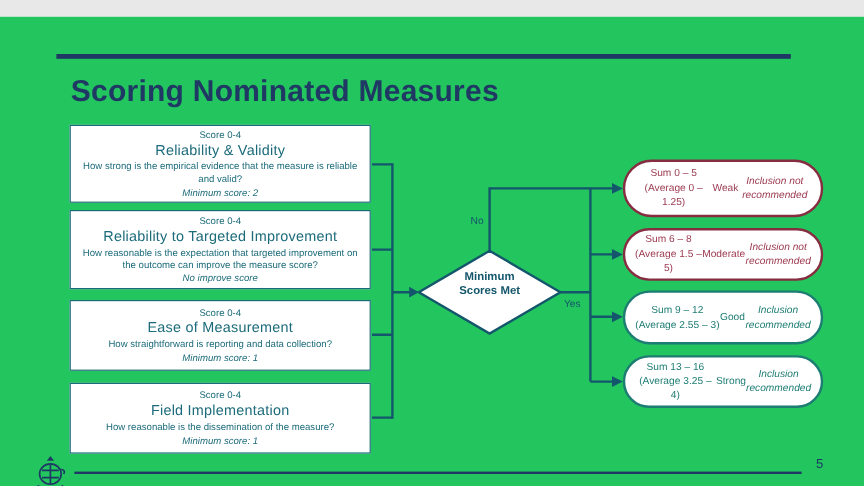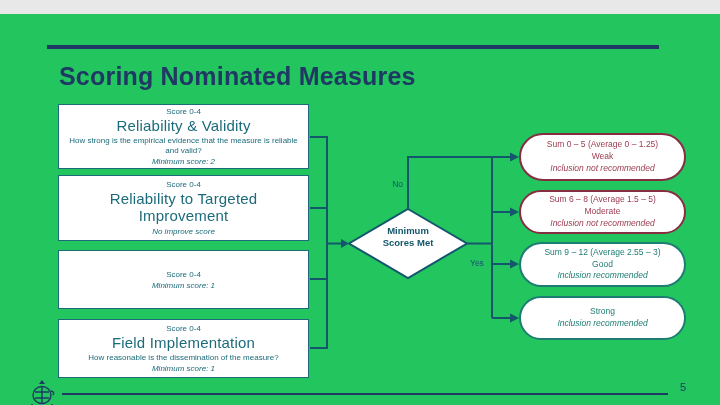--- a/index.html
+++ b/index.html
@@ -26,39 +26,39 @@
   .arrowhead{fill:var(--line-teal);stroke:none;}
   .diamond{fill:#ffffff;stroke:var(--line-teal);stroke-width:2;}
 
   .crit-box{
     position:absolute;left:58px;width:251px;background:#fff;
     border:1.5px solid var(--teal-box);
     display:flex;flex-direction:column;justify-content:center;
     text-align:center;padding:3px 9px;color:var(--teal-box);
   }
   .crit-box .score{font-size:8px;margin-bottom:1px;}
-  .crit-box .crit-title{font-size:15px;letter-spacing:.2px;margin-bottom:2px;}
+  .crit-box .crit-title{font-size:12px;letter-spacing:.2px;margin-bottom:2px;}
   .crit-box .question{font-size:8px;line-height:1.3;}
   .crit-box .min{font-size:8px;font-style:italic;margin-top:1px;}
   .box-1{top:90px;height:65px;}
   .box-2{top:161px;height:66px;}
   .box-3{top:236px;height:59px;}
   .box-4{top:305px;height:59px;}
 
   .diamond-label{
     position:absolute;left:381px;top:211px;width:54px;text-align:center;
     font-size:9.5px;line-height:1.25;color:var(--line-teal);font-weight:bold;
   }
   .edge-label{position:absolute;font-size:8.5px;color:var(--line-teal);}
   .no-label{left:385px;top:165px;width:18px;text-align:right;}
-  .yes-label{left:470px;top:244px;width:26px;}
+  .yes-label{left:470px;top:234px;width:26px;}
 
   .outcome{
     position:absolute;left:519px;width:167px;background:#fff;
-    border-radius:24px;display:flex;flex-direction:column;justify-content:center;
+    border-radius:24px;display:flex;justify-content:center;
     align-items:center;text-align:center;font-size:8.5px;line-height:1.4;padding:2px 8px;
   }
   .outcome .rec{font-style:italic;}
   .outcome.neg{border:2px solid var(--red-border);color:var(--red-text);}
   .outcome.pos{border:2px solid var(--teal-outcome);color:var(--teal-outcome);}
   .oval-1{top:119px;height:48px;}
   .oval-2{top:176px;height:44px;}
   .oval-3{top:228px;height:45px;}
   .oval-4{top:282px;height:44px;}
 
@@ -105,25 +105,28 @@
   <div class="crit-box box-1">
     <div class="score">Score 0-4</div>
     <div class="crit-title">Reliability &amp; Validity</div>
     <div class="question">How strong is the empirical evidence that the measure is reliable and valid?</div>
     <div class="min">Minimum score: 2</div>
   </div>
 
   <div class="crit-box box-2">
     <div class="score">Score 0-4</div>
     <div class="crit-title">Reliability to Targeted Improvement</div>
+    <div class="question">How reasonable is the expectation that targeted improvement on the outcome can improve the measure score?</div>
     <div class="min">No improve score</div>
   </div>
 
   <div class="crit-box box-3">
     <div class="score">Score 0-4</div>
+    <div class="crit-title">Ease of Measurement</div>
+    <div class="question">How straightforward is reporting and data collection?</div>
     <div class="min">Minimum score: 1</div>
   </div>
 
   <div class="crit-box box-4">
     <div class="score">Score 0-4</div>
     <div class="crit-title">Field Implementation</div>
     <div class="question">How reasonable is the dissemination of the measure?</div>
     <div class="min">Minimum score: 1</div>
   </div>
 
@@ -143,20 +146,21 @@
     <div class="rec">Inclusion not recommended</div>
   </div>
 
   <div class="outcome pos oval-3">
     <div class="sum">Sum 9 – 12 (Average 2.55 – 3)</div>
     <div class="rating">Good</div>
     <div class="rec">Inclusion recommended</div>
   </div>
 
   <div class="outcome pos oval-4">
+    <div class="sum">Sum 13 – 16 (Average 3.25 – 4)</div>
     <div class="rating">Strong</div>
     <div class="rec">Inclusion recommended</div>
   </div>
 
   <svg class="seal" viewBox="0 0 30 38" xmlns="http://www.w3.org/2000/svg">
     <g stroke="#1F3864" fill="none" stroke-width="1.4">
       <path d="M15,3 L18,7 L12,7 Z" fill="#1F3864" stroke="none"></path>
       <ellipse cx="15" cy="18" rx="9" ry="8.5"></ellipse>
       <path d="M8,15 H22 M8,21 H22 M15,10 V26"></path>
       <path d="M24,14 q4,1 2,4"></path>

